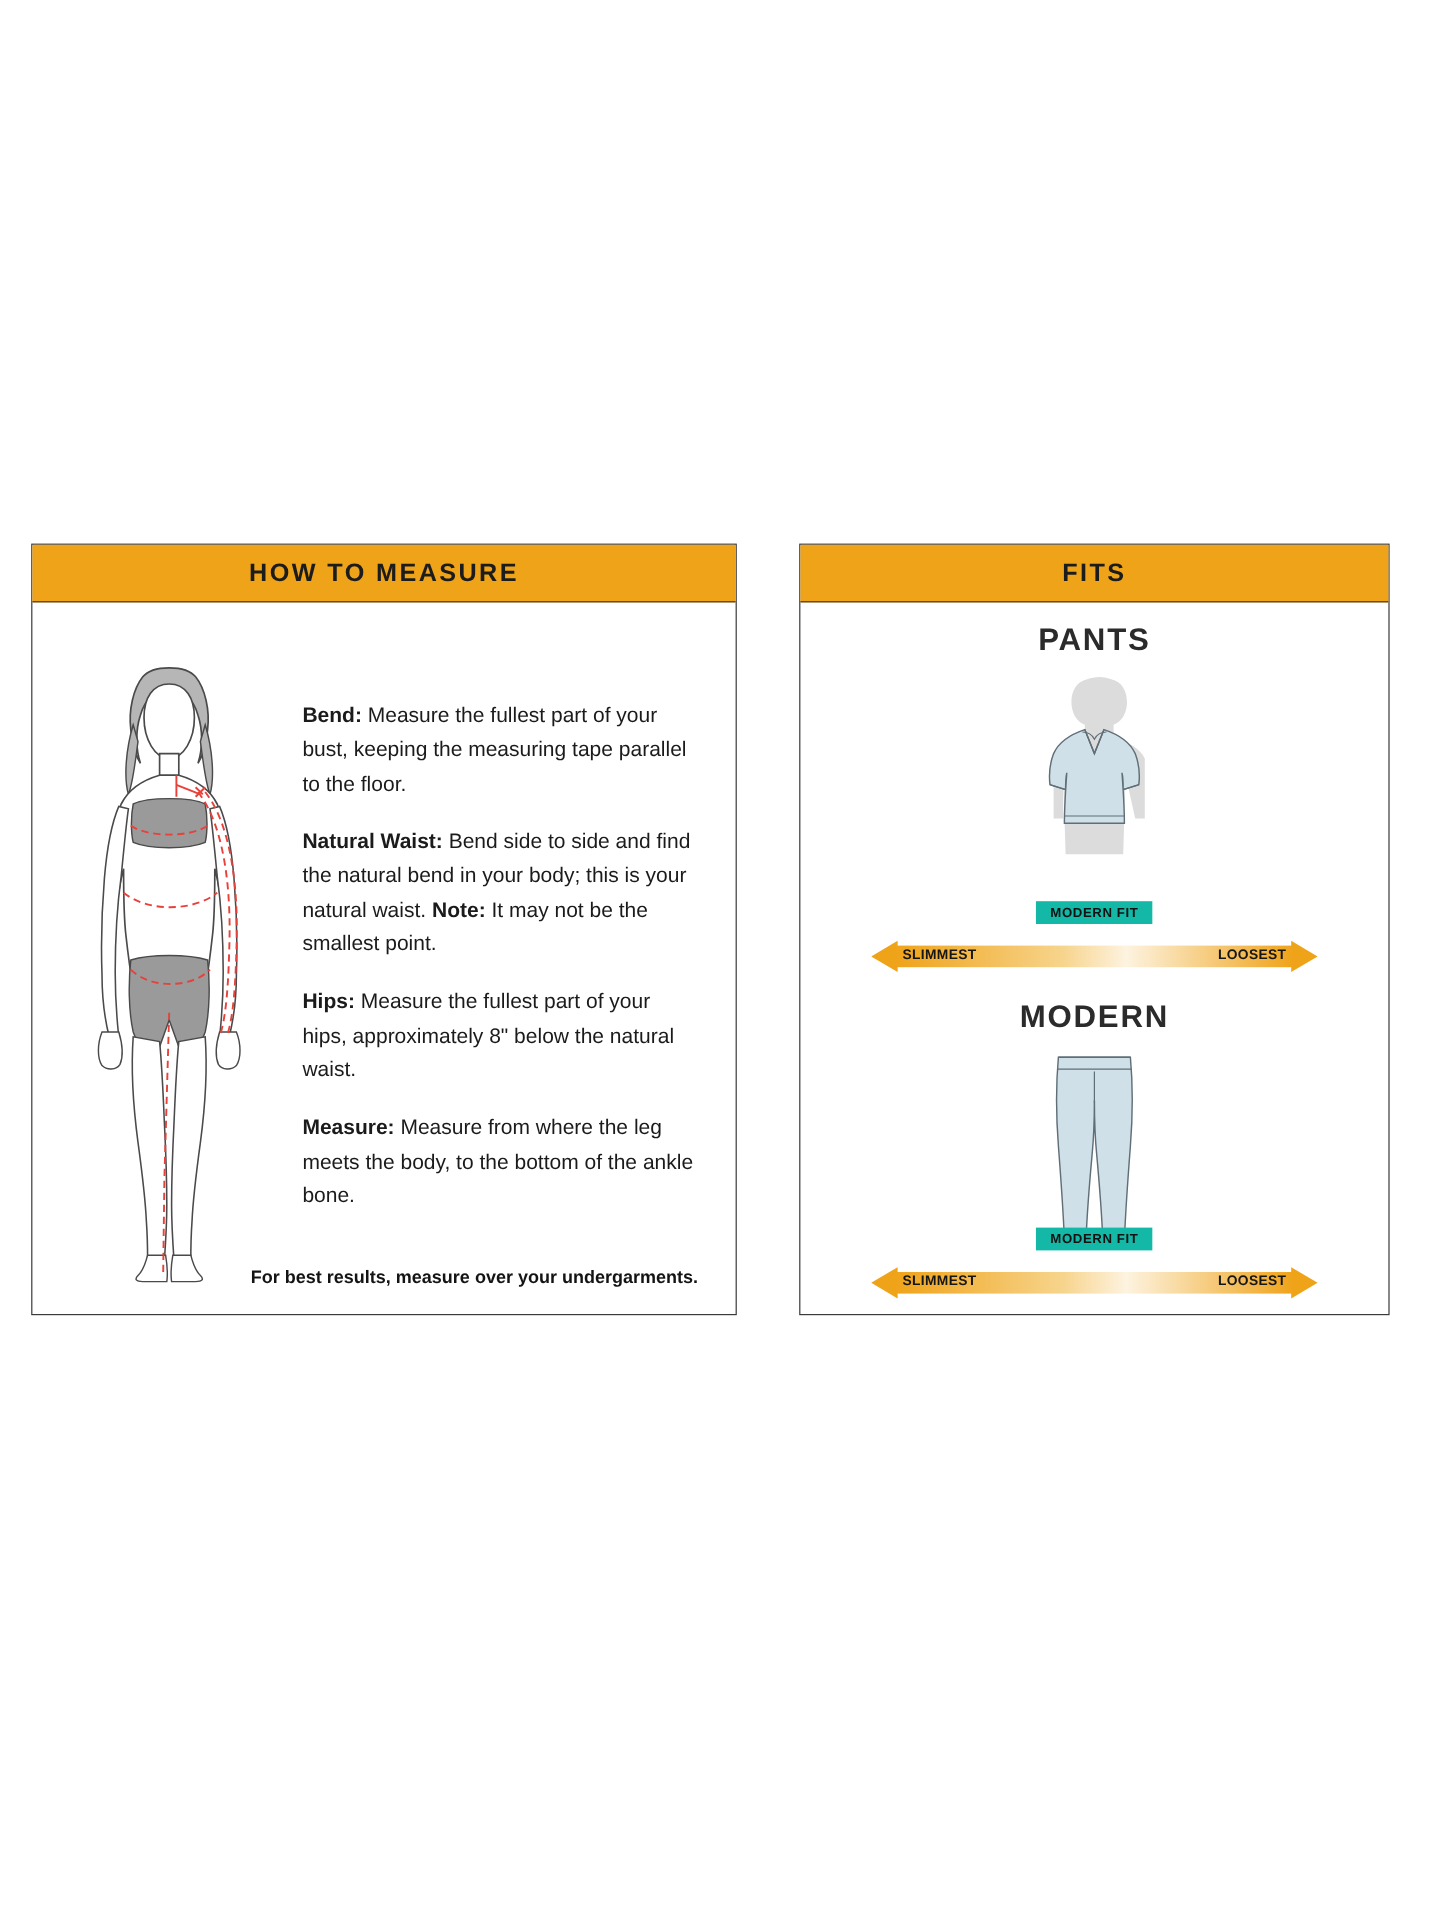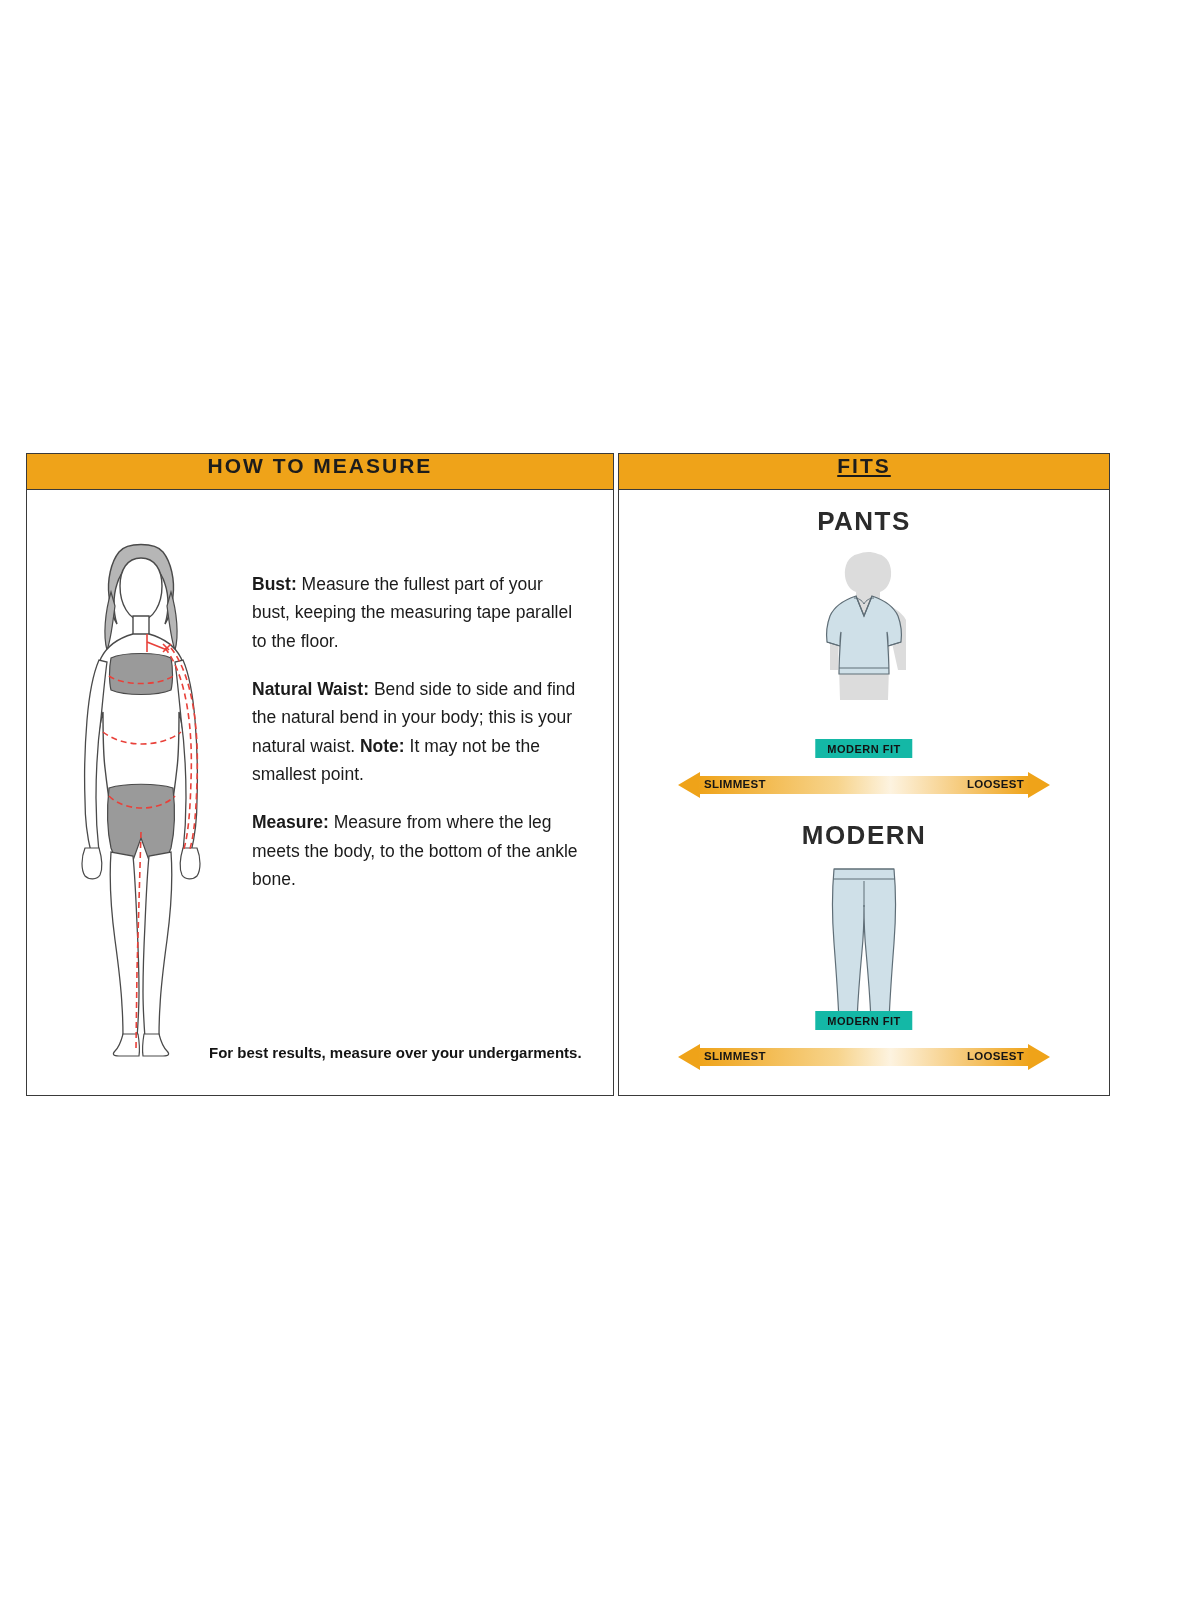--- a/index.html
+++ b/index.html
@@ -23,21 +23,21 @@
     box-sizing: border-box;
   }
 
   .panel-header {
     background: #efa319;
     color: #1c1c1c;
     font-weight: bold;
     text-align: center;
     letter-spacing: 2px;
     font-size: 21px;
-    padding: 0 0 11px 0;
+    padding: 12px 0 11px 0;
     border-bottom: 1.5px solid #3a3a3a;
   }
 
   
   #panel-measure {
     left: 26px;
     top: 453px;
     width: 588px;
     height: 643px;
   }
@@ -77,25 +77,24 @@
     left: 182px;
     bottom: 22px;
     width: 390px;
     font-size: 15px;
     font-weight: bold;
     color: #141414;
   }
 
   
   #panel-fits {
-    left: 618px;
+    left: 666px;
     top: 453px;
     width: 492px;
     height: 643px;
-    text-decoration: underline;
   }
 
   #fits-body {
     position: relative;
     width: 100%;
     height: calc(100% - 48px);
   }
 
   .fits-section-title {
     text-align: center;
@@ -202,24 +201,27 @@
           <path d="M122 144 L128 150"></path>
           <path d="M122 152 L130 144"></path>
           <path d="M106 142 L126 150"></path>
           <path d="M106 134 L106 152"></path>
         </g>
       </svg>
     </div>
 
     <div id="measure-text">
       <p>
-        <span class="term">Bust:</span><span> Measure the fullest part of your bust, keeping the measuring tape parallel to the floor.</span>
+        <span class="term">Bend:</span><span> Measure the fullest part of your bust, keeping the measuring tape parallel to the floor.</span>
       </p>
       <p>
         <span class="term">Natural Waist:</span><span> Bend side to side and find the natural bend in your body; this is your natural waist. </span><span class="term">Note:</span><span> It may not be the smallest point.</span>
+      </p>
+      <p>
+        <span class="term">Hips:</span><span> Measure the fullest part of your hips, approximately 8" below the natural waist.</span>
       </p>
       <p>
         <span class="term">Measure:</span><span> Measure from where the leg meets the body, to the bottom of the ankle bone.</span>
       </p>
     </div>
 
     <div id="measure-footnote">For best results, measure over your undergarments.</div>
   </div>
 </div>
 

